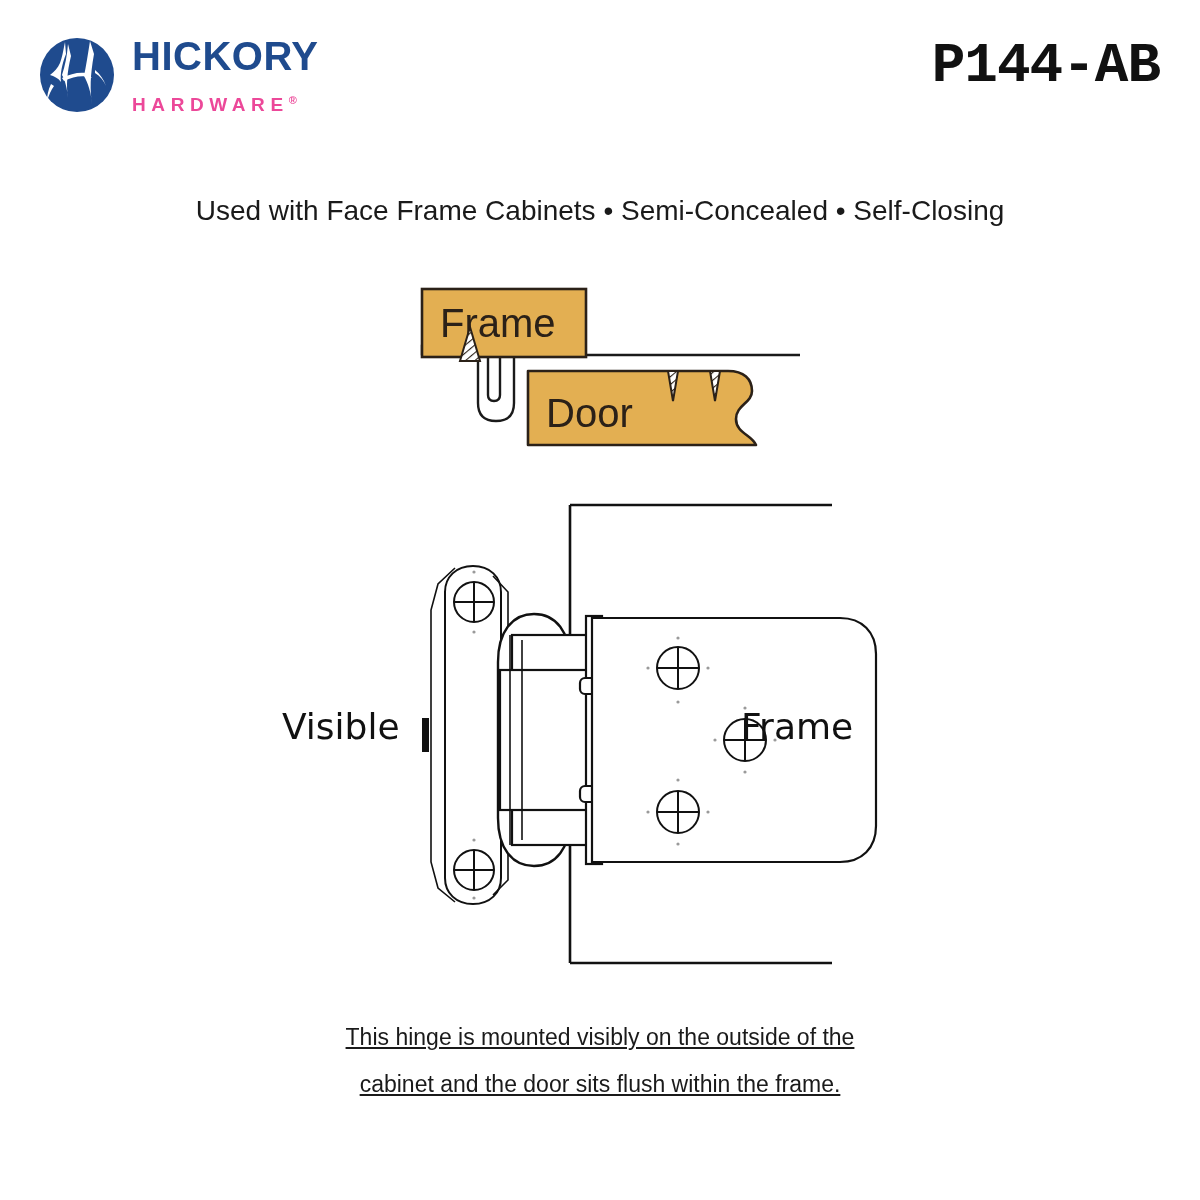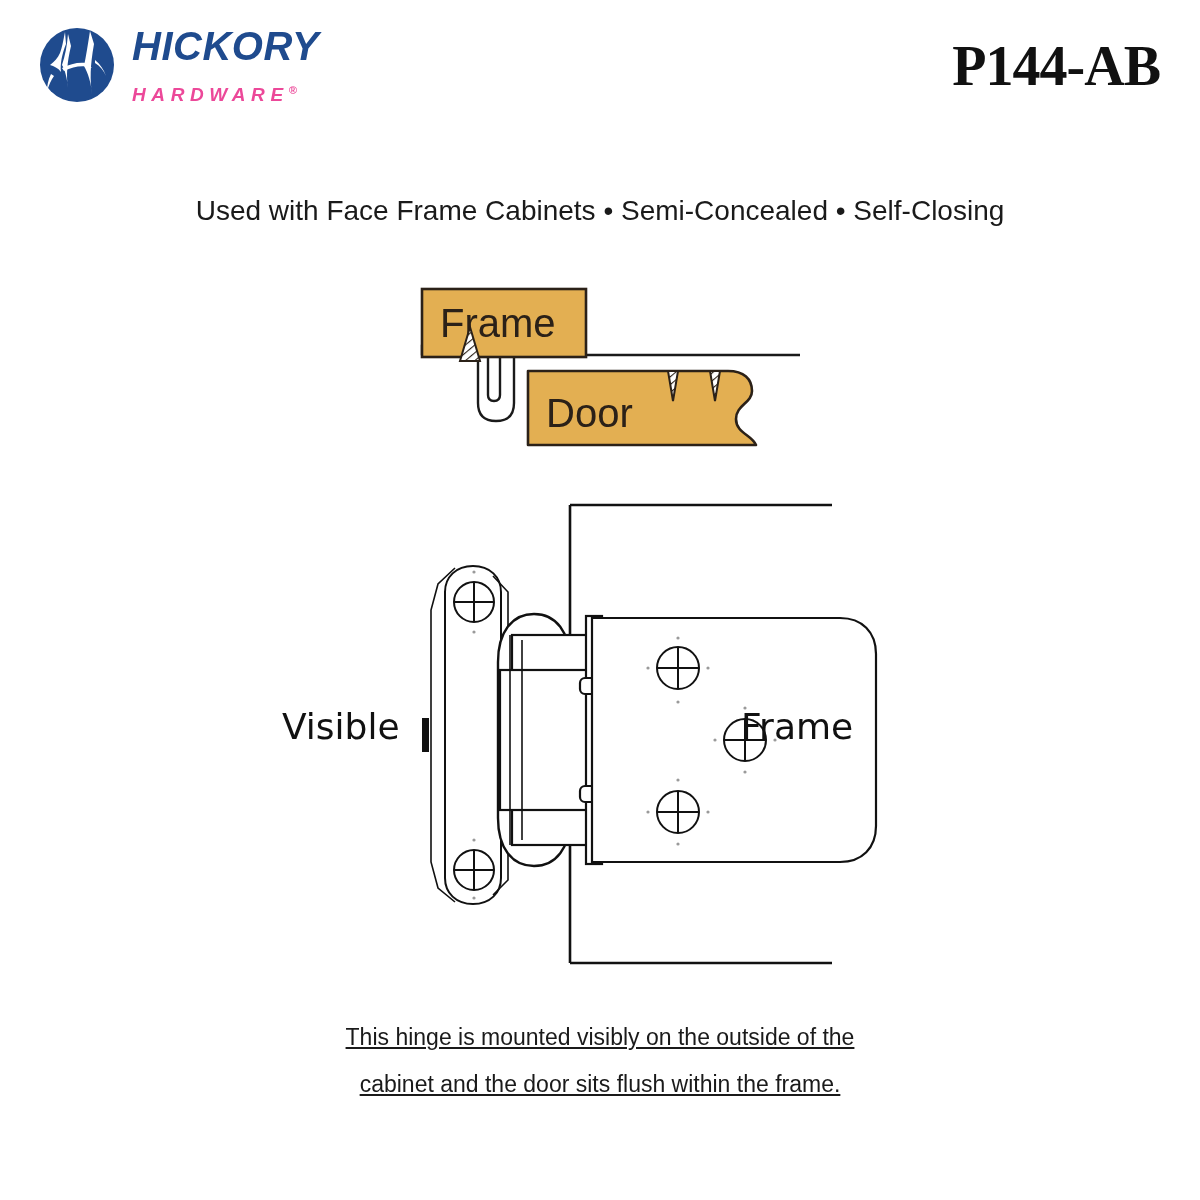--- a/index.html
+++ b/index.html
@@ -27,24 +27,23 @@
   
   .header {
     position: absolute;
     top: 0; left: 0;
     width: 1200px;
     height: 120px;
   }
   .brand {
     position: absolute;
     left: 38px;
-    top: 26px;
+    top: 36px;
     display: flex;
     gap: 16px;
-    font-style: italic;
   }
   .brand-mark {
     width: 78px;
     height: 78px;
     flex: 0 0 78px;
   }
   .brand-words {
     display: flex;
     flex-direction: column;
     justify-content: center;
@@ -71,21 +70,21 @@
   }
 
   .part-number {
     position: absolute;
     right: 40px;
     top: 34px;
     font-size: 56px;
     font-weight: bold;
     letter-spacing: -1px;
     color: #111111;
-    font-family: Liberation Serif, serif;
+    font-family: Liberation Mono, monospace;
   }
 
   
   .desc {
     position: absolute;
     left: 0;
     top: 176px;
     width: 1200px;
     text-align: center;
   }

